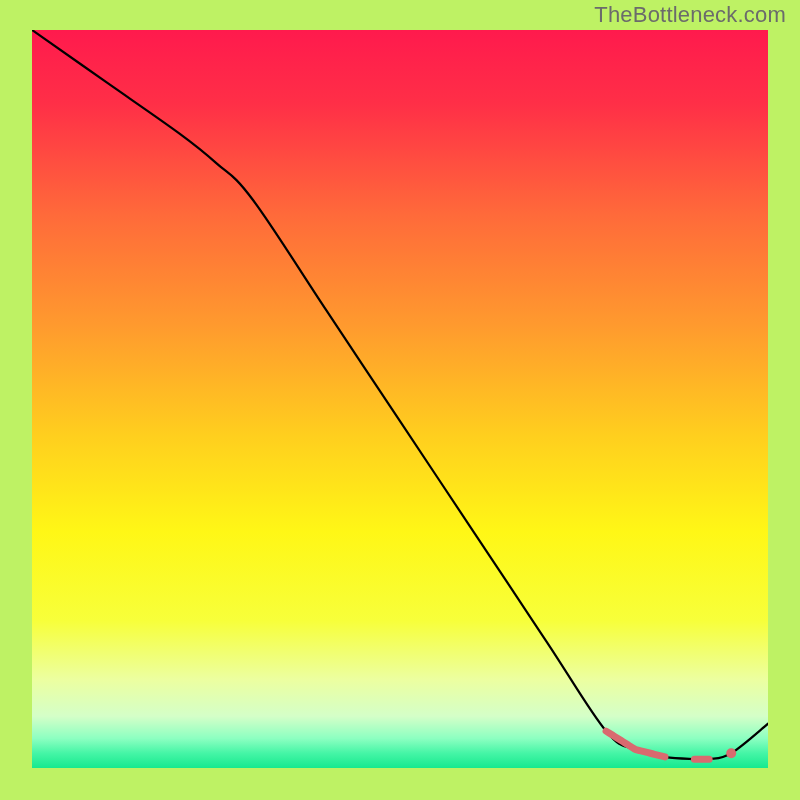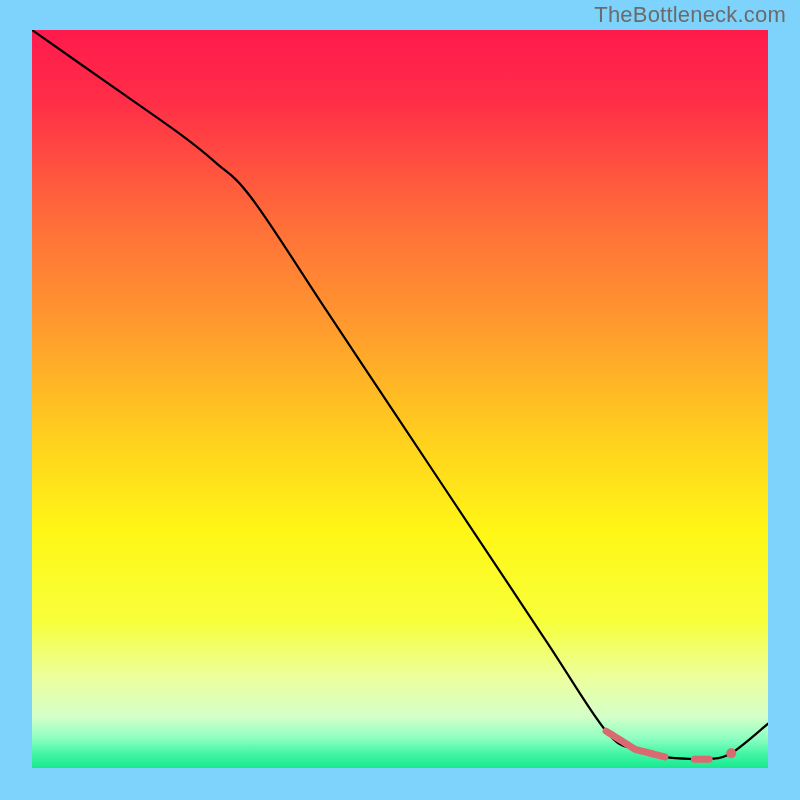--- a/index.html
+++ b/index.html
@@ -8,21 +8,21 @@
     width: 800px;
     height: 800px;
     background: #000;
     font-family: Arial, Helvetica, sans-serif;
     overflow: hidden;
   }
   .frame {
     position: relative;
     width: 800px;
     height: 800px;
-    background: #7dd3fc;
+    background: #bef264;
   }
   .attribution {
     position: absolute;
     top: 2px;
     right: 14px;
     color: #6b6b6b;
     font-size: 22px;
     font-weight: 400;
     letter-spacing: 0.2px;
   }

